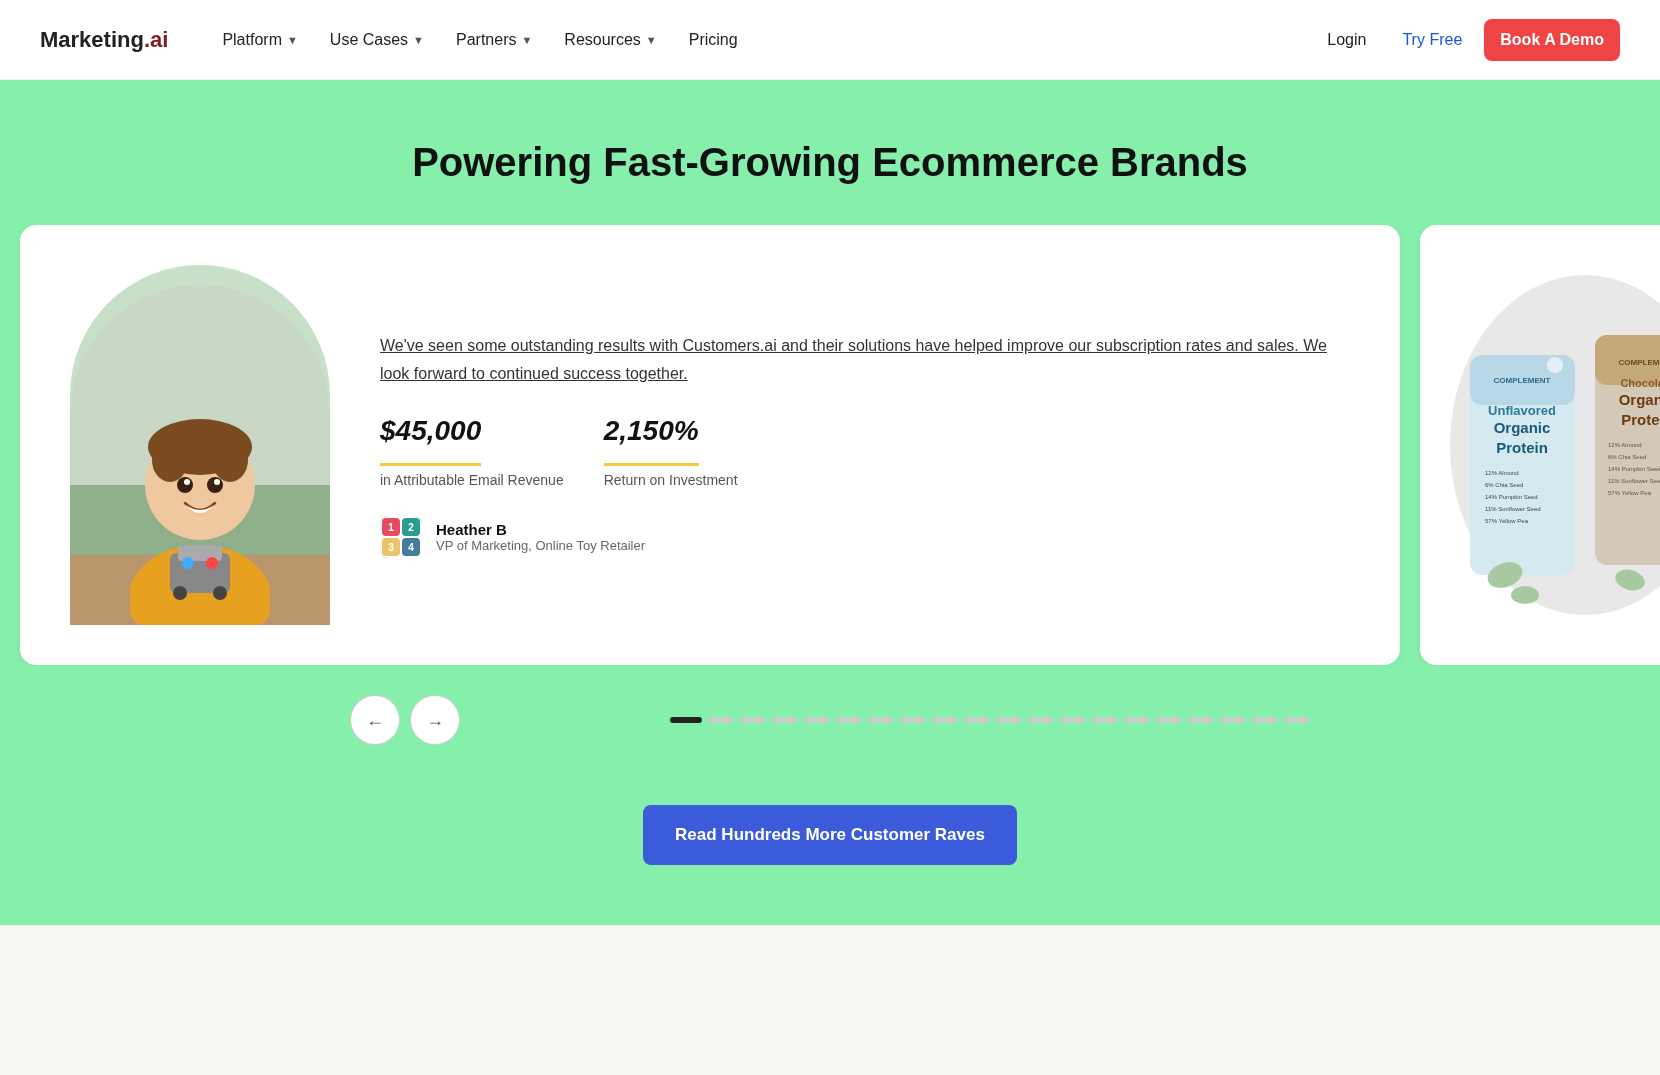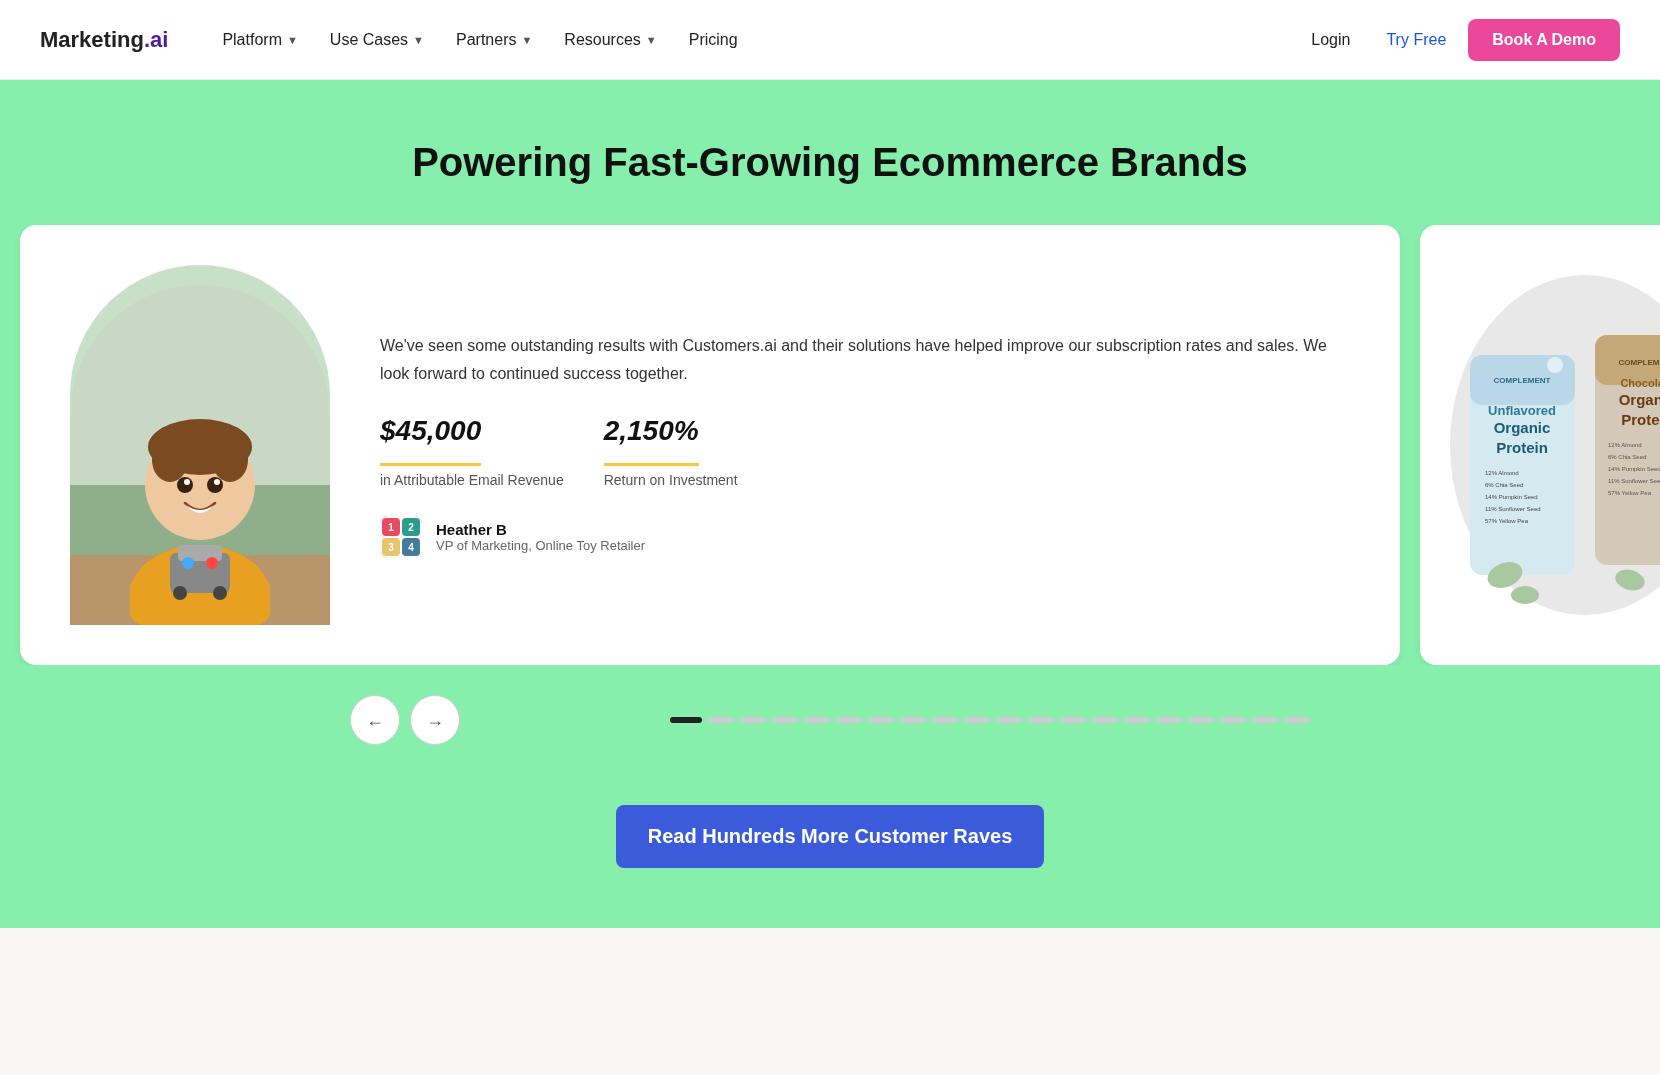--- a/index.html
+++ b/index.html
@@ -63,25 +63,25 @@
     .btn-try-free {
       font-size: 16px;
       color: #1a56db;
       background: none;
       border: none;
       cursor: pointer;
       padding: 8px 14px;
       font-weight: 500;
     }
     .btn-book-demo {
-      background: #ec4899;
+      background: #ef4444;
       color: #fff;
       border: none;
       border-radius: 8px;
-      padding: 12px 24px;
+      padding: 12px 16px;
       font-size: 16px;
       font-weight: 700;
       cursor: pointer;
       white-space: nowrap;
     }
 
     
     main {
       background: #86efac;
       padding: 60px 0 0;
@@ -136,20 +136,21 @@
     }
     
     .toy-boy-svg { width: 260px; height: 340px; }
 
     .card-content { flex: 1; }
     .card-quote {
       font-size: 16px;
       color: #333;
       line-height: 1.7;
       margin-bottom: 28px;
+      text-decoration: underline;
     }
     .card-stats {
       display: flex;
       gap: 40px;
       margin-bottom: 28px;
     }
     .stat-value {
       font-size: 28px;
       font-weight: 800;
       font-style: italic;
@@ -256,31 +257,31 @@
     .cta-section {
       text-align: center;
       padding: 60px 20px 60px;
     }
     .btn-cta {
       background: #3b5bdb;
       color: #fff;
       border: none;
       border-radius: 8px;
       padding: 20px 32px;
-      font-size: 20px;
+      font-size: 17px;
       font-weight: 700;
       cursor: pointer;
     }
   </style>
 </head>
 <body>
 
 <nav>
   <a class="nav-logo">
-    <span>Marketing</span><span style="color:#4c1d95;">.ai</span>
+    <span>Marketing</span><span style="color:#7f1d1d;">.ai</span>
   </a>
   <div class="nav-links">
     <div class="nav-link">
       <span>Platform</span>
       <span class="chevron">▼</span>
     </div>
     <div class="nav-link">
       <span>Use Cases</span>
       <span class="chevron">▼</span>
     </div>

